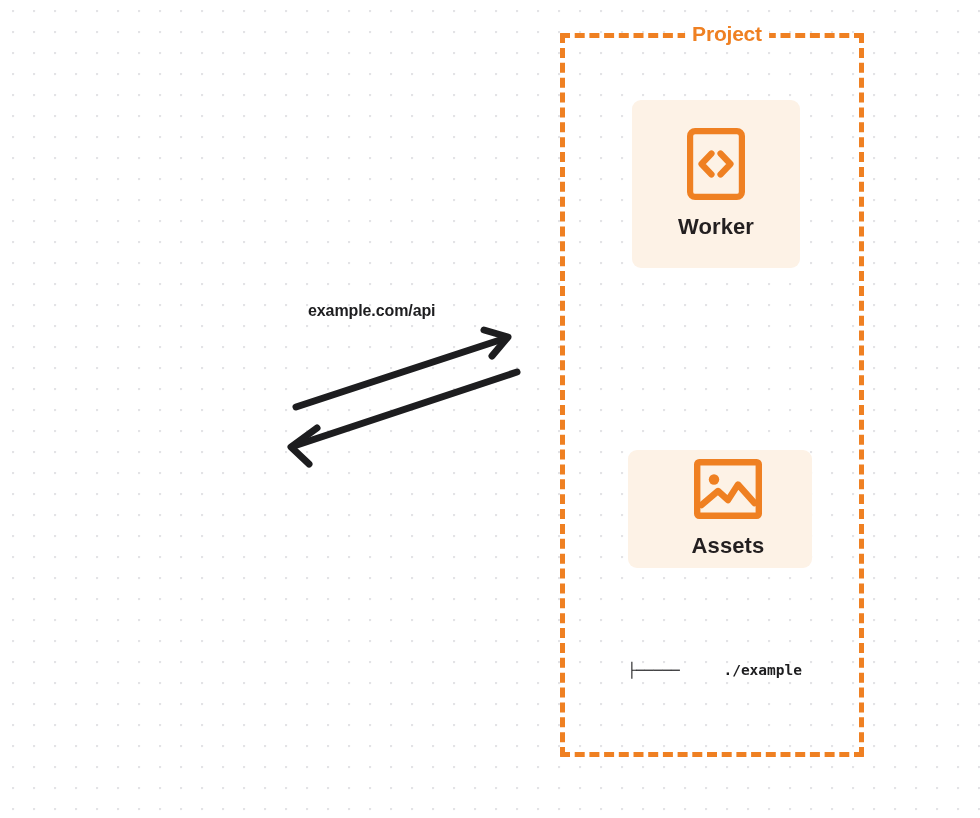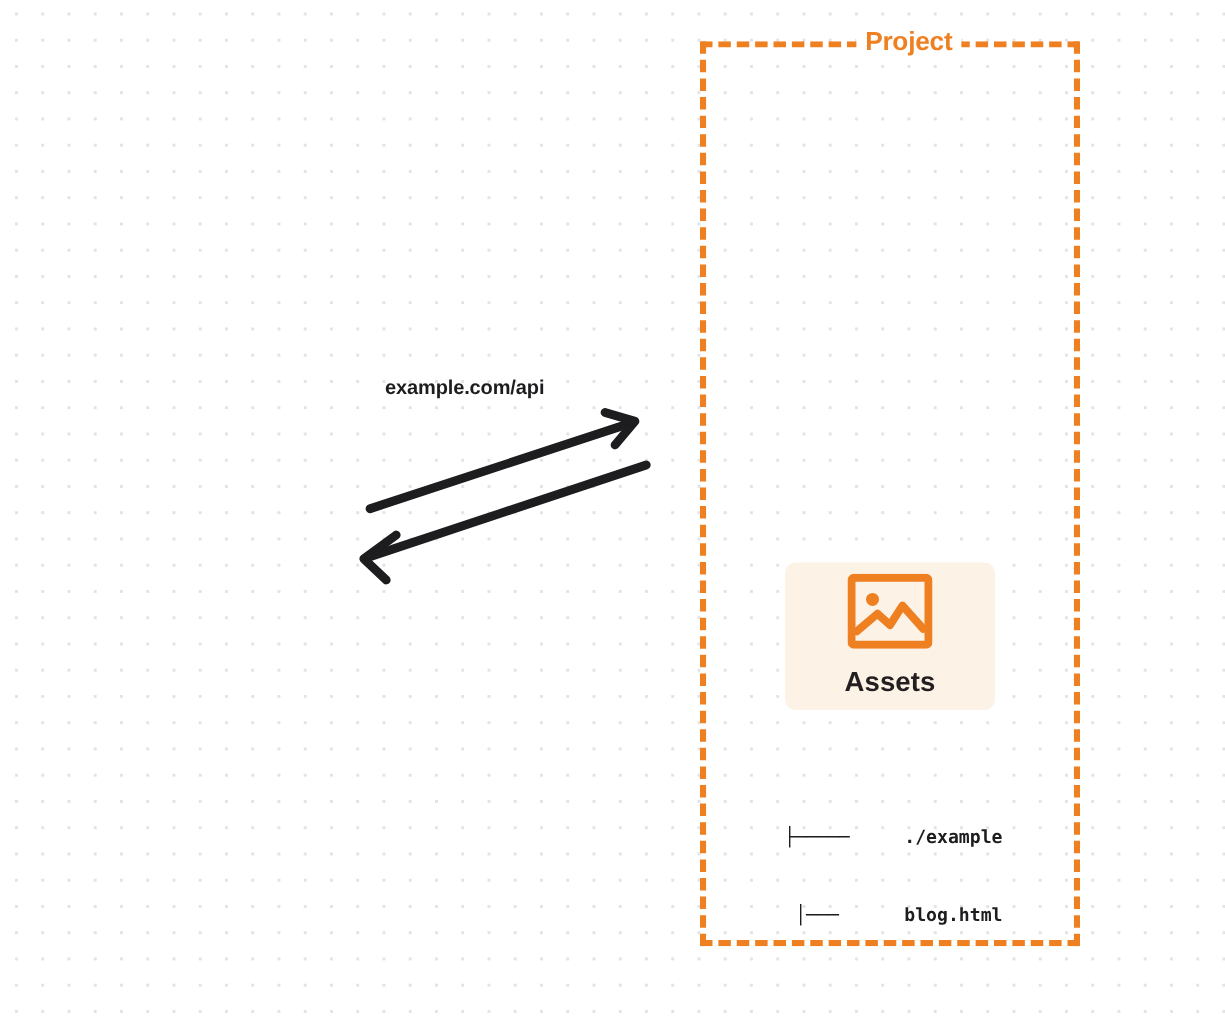--- a/index.html
+++ b/index.html
@@ -108,20 +108,21 @@
     left: 632px;
     top: 100px;
     width: 168px;
     height: 168px;
   }
   #assets-card {
     left: 628px;
     top: 450px;
     width: 168px;
     height: 118px;
+    padding-left: 16px;
   }
   .service-card .card-icon {
     display: block;
     line-height: 0;
   }
   #worker-card .card-icon { margin-bottom: 14px; }
   #assets-card .card-icon { margin-bottom: 14px; }
   .service-card .card-label {
     font-size: 22px;
     font-weight: 700;
@@ -163,31 +164,40 @@
       <polyline points="317,428 291,447 309,464" fill="none" stroke="#1d1d1f" stroke-width="7" stroke-linecap="round" stroke-linejoin="round"></polyline>
     </g>
   </svg>
 
   <div id="request-label">example.com/api</div>
 
   <div id="project-boundary">
     <div id="project-title">Project</div>
   </div>
 
+  <div id="worker-card" class="service-card">
+    <span class="card-icon">
+      <svg width="58" height="72" viewBox="0 0 58 72" xmlns="http://www.w3.org/2000/svg">
+        <rect x="3.1" y="3.1" width="51.8" height="65.8" rx="5" ry="5" fill="none" stroke="#ef8022" stroke-width="6.2"></rect>
+        <polyline points="24.5,25.5 14.5,36 24.5,46.5" fill="none" stroke="#ef8022" stroke-width="6.2" stroke-linecap="round" stroke-linejoin="round"></polyline>
+        <polyline points="33.5,25.5 43.5,36 33.5,46.5" fill="none" stroke="#ef8022" stroke-width="6.2" stroke-linecap="round" stroke-linejoin="round"></polyline>
+      </svg>
+    </span>
+    <span class="card-label">Worker</span>
+  </div>
 
   <div id="assets-card" class="service-card">
     <span class="card-icon">
       <svg width="68" height="60" viewBox="0 0 68 60" xmlns="http://www.w3.org/2000/svg">
         <rect x="3.2" y="3.2" width="61.6" height="53.6" rx="2" ry="2" fill="none" stroke="#ef8022" stroke-width="6.4"></rect>
         <circle cx="20" cy="20.5" r="5.2" fill="#ef8022"></circle>
         <polyline points="7.5,46 24,32 34,41 44,25.5 60.5,44" fill="none" stroke="#ef8022" stroke-width="6.4" stroke-linecap="round" stroke-linejoin="round"></polyline>
       </svg>
     </span>
     <span class="card-label">Assets</span>
   </div>
 
   <div id="assets-file-tree">
     <span class="tree-row">├─────     ./example</span>
-    <span class="tree-row">│───      blog.html</span>
     
   </div>
 
 </div>
 
 </body></html>

